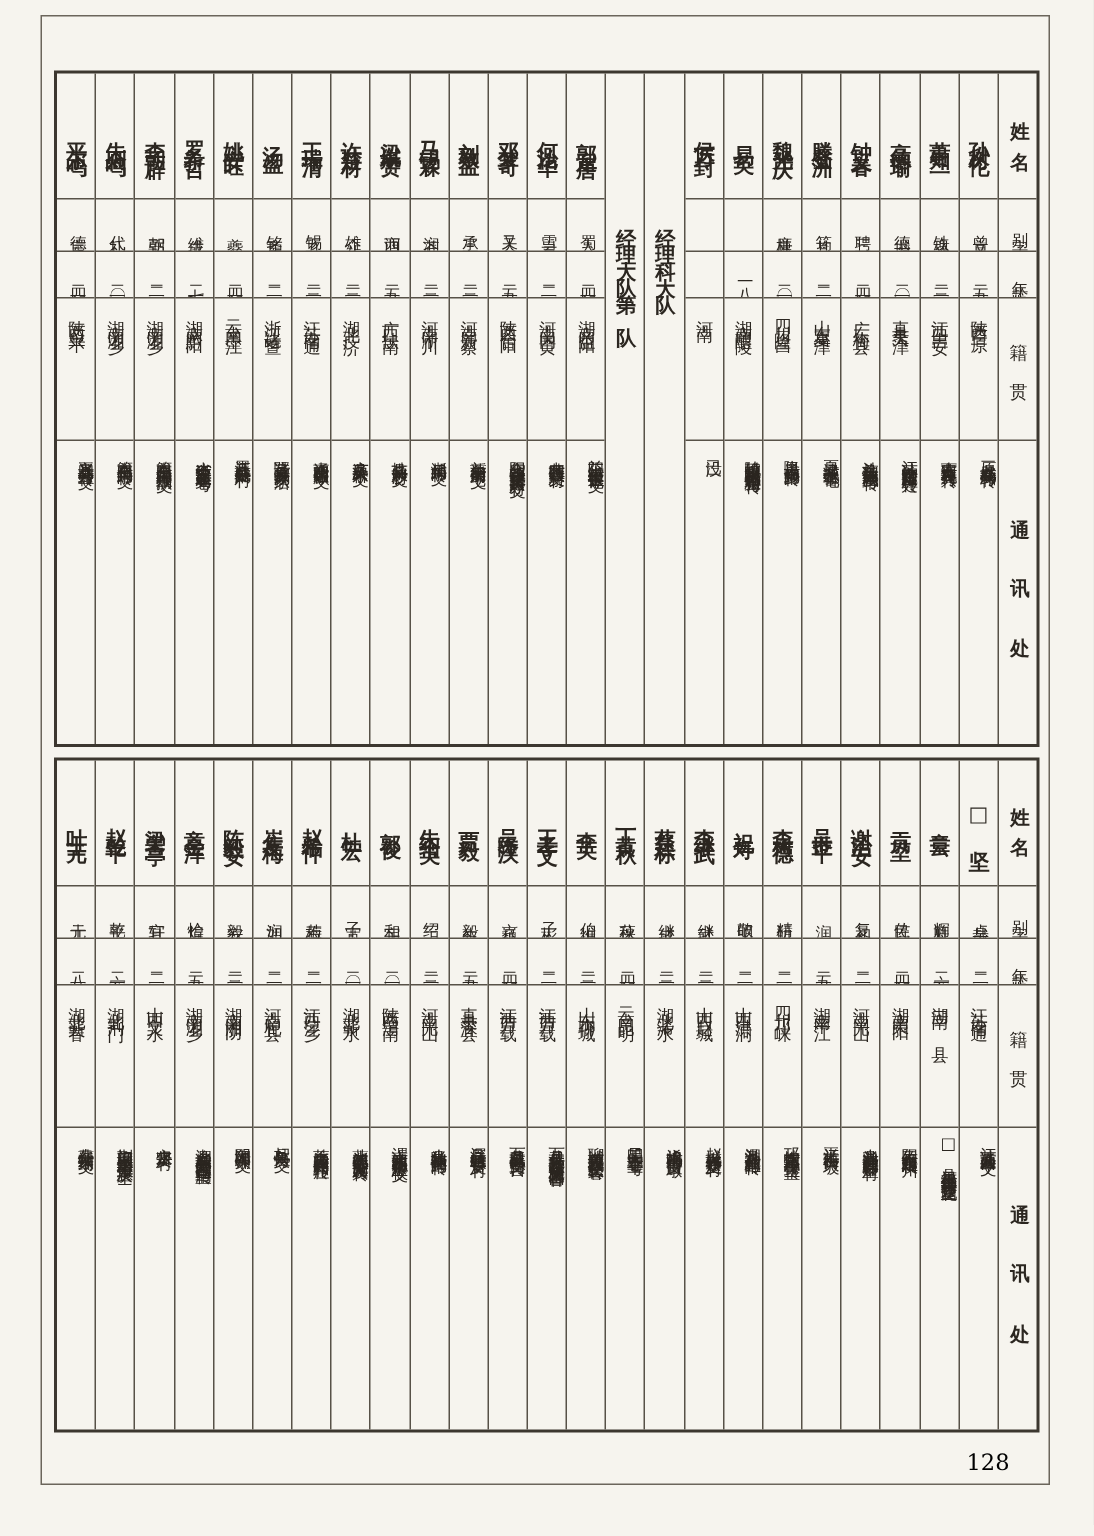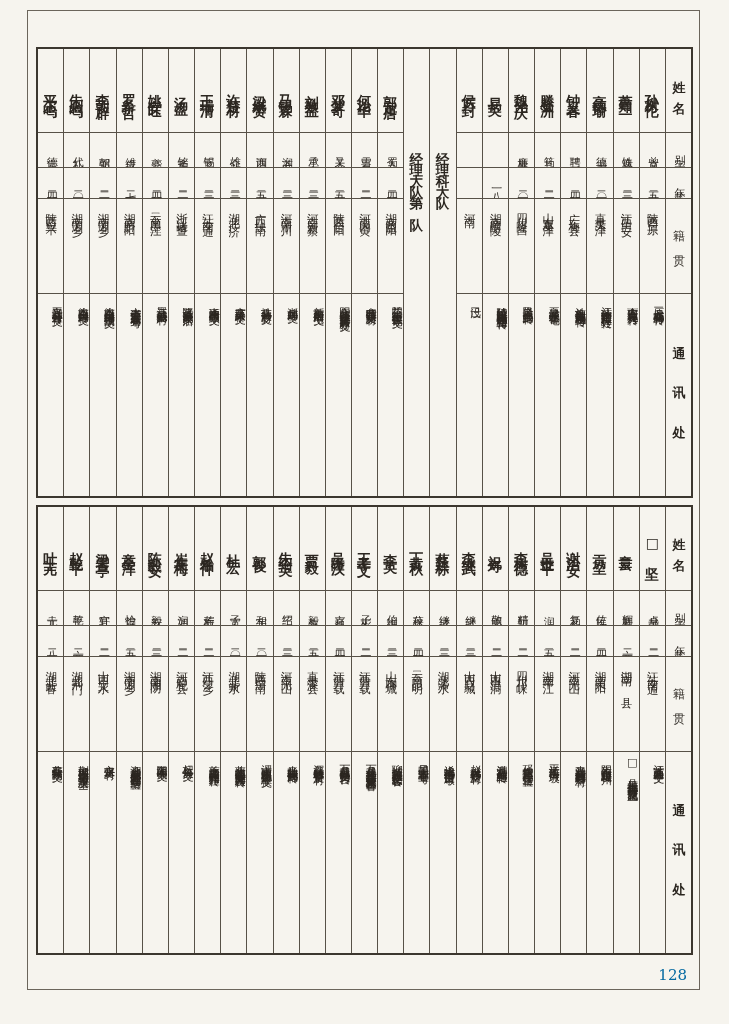--- a/index.html
+++ b/index.html
@@ -26,21 +26,21 @@
   .c-addr{flex:1 1 auto;border-bottom:none;display:block;writing-mode:vertical-rl;text-orientation:upright;
           font-size:11px;line-height:12.5px;letter-spacing:1px;padding:4px 1px;overflow:hidden}
   .c-addrh{flex:1 1 auto;border-bottom:none;display:flex;align-items:center;justify-content:center;overflow:hidden}
   .c-full{flex:1 1 auto;border-bottom:none;align-items:flex-start;padding-top:92px}
   .c-full .vtext{font-size:13.5px;letter-spacing:11px;font-weight:700}
   .hcell.c-name .vtext{font-size:13px;letter-spacing:20px;font-weight:700}
   .hcell.c-origin{align-items:center;padding-top:0}
   .hcell.c-origin .vtext{font-size:12px;letter-spacing:26px}
   .hcell.c-zi .vtext,.hcell.c-age .vtext{font-size:11px;letter-spacing:4px}
   .c-addrh .vtext{font-size:13px;letter-spacing:40px;font-weight:700}
-  .page-number{position:absolute;right:42px;bottom:40px;font-size:15px;color:#0369a1}
+  .page-number{position:absolute;right:56px;bottom:40px;font-size:15px;color:#000000}
 </style>
 </head>
 <body>
 
 <div class="page" style="--paper: #f6f4ee; --ink: #2b2620; --grid: #575147;">
   <div class="frame">
     <div class="rtable" id="table-0">
         <div class="col">
           <div class="cell hcell c-name">
             <span class="vtext">姓名</span>

